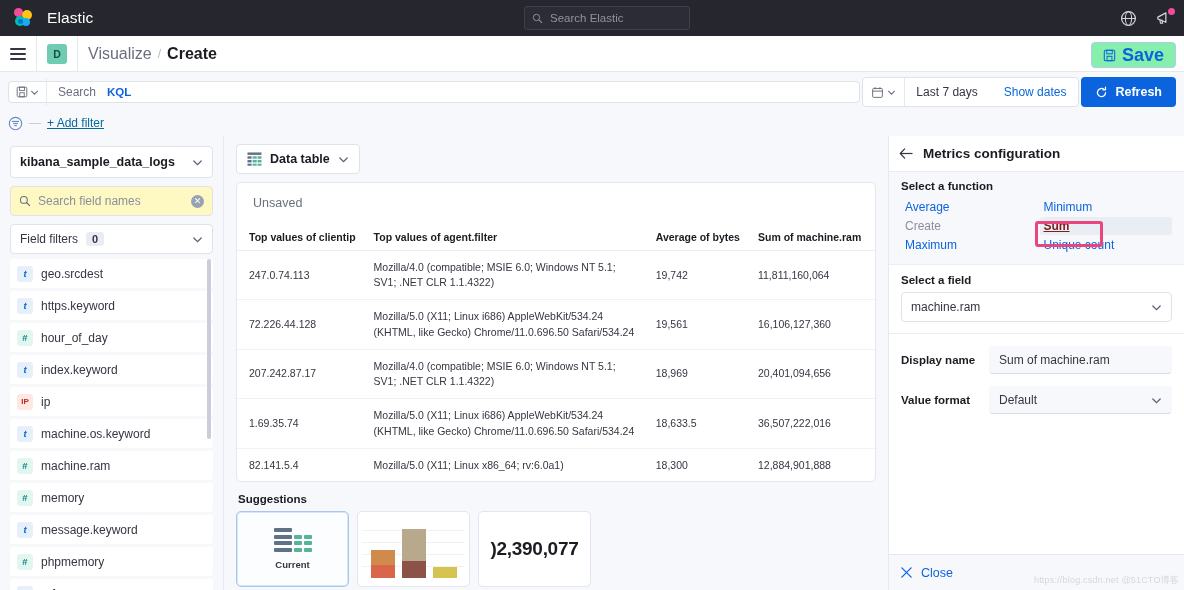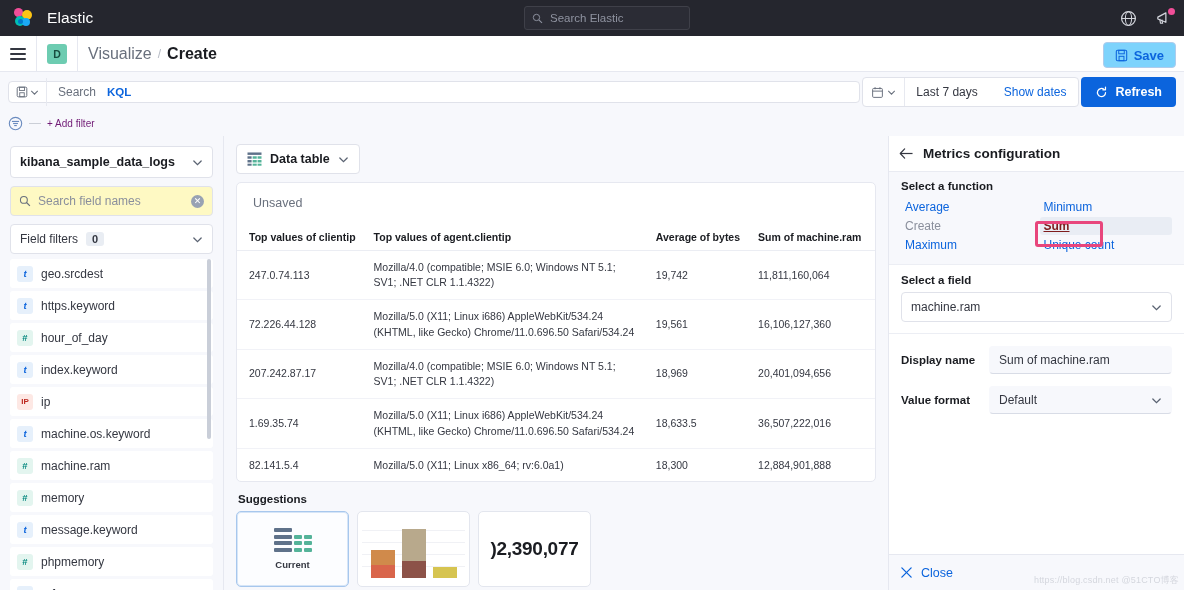--- a/index.html
+++ b/index.html
@@ -52,22 +52,22 @@
   .space-badge {
     width: 20px; height: 20px; border-radius: 3px; background: #6dccb1;
     color: #184d3f; font-size: 10.5px; font-weight: bold;
     display: flex; align-items: center; justify-content: center;
   }
   .crumb { font-size: 16px; color: #69707d; cursor: pointer; }
   .crumb.active { color: #1a1c21; font-weight: bold; cursor: default; }
   .crumb-sep { color: #b5bac4; font-size: 12px; margin: 0 6px; }
   .save-btn {
     position: absolute; right: 8px; top: 6px; height: 26px;
-    border: 1px solid #aeccec; border-radius: 4px; background: #7dd3fc;
-    color: #0b64dd; font-size: 13px; font-weight: bold;
+    border: 1px solid #aeccec; border-radius: 4px; background: #86efac;
+    color: #0b64dd; font-size: 18px; font-weight: bold;
     display: flex; align-items: center; gap: 6px; padding: 2px 11px; cursor: pointer;
   }
 
   
   .querybar {
     position: absolute; top: 72px; left: 0; width: 1184px; height: 40px;
     background: #f7f8fc; display: flex; align-items: center; padding: 0 8px;
   }
   .qb-input {
     flex: 1; height: 22px; background: #fff; border: 1px solid #e0e2ea;
@@ -88,21 +88,21 @@
   .show-dates { font-size: 12px; color: #0b64dd; padding: 0 12px; cursor: pointer; }
   .refresh-btn {
     height: 30px; background: #0b64dd; border-radius: 4px; color: #fff;
     font-size: 12.5px; font-weight: bold; display: flex; align-items: center;
     gap: 7px; padding: 0 14px; margin-left: 2px; cursor: pointer;
   }
   .filterbar {
     position: absolute; top: 110px; left: 0; width: 1184px; height: 26px;
     display: flex; align-items: center; padding-left: 8px; gap: 6px;
   }
-  .add-filter { color: #701a75; font-size: 10px; cursor: pointer; }
+  .add-filter { color: #0369a1; font-size: 12px; cursor: pointer; text-decoration: underline; }
   .fb-dash { color: #c6cad2; font-size: 12px; }
 
   
   .main { position: absolute; top: 136px; left: 0; width: 1184px; height: 454px; }
 
   
   .leftpanel {
     position: absolute; left: 0; top: 0; width: 224px; height: 454px;
     background: #f7f8fc; border-right: 1px solid #e6e8f0; padding: 10px;
     overflow: hidden;
@@ -462,21 +462,21 @@
           <path d="M2 4.3 L6 8.3 L10 4.3" fill="none" stroke="#5a6372" stroke-width="1.4" stroke-linecap="round"></path>
         </svg>
       </div>
 
       <div class="table-card">
         <div class="unsaved">Unsaved</div>
         <table class="dt">
           <thead>
               <tr id="dt-head">
                 <th class="col-ip">Top values of clientip</th>
-                <th class="col-agent">Top values of agent.clientip</th>
+                <th class="col-agent">Top values of agent.filter</th>
                 <th class="col-avg">Average of bytes</th>
                 <th class="col-sum">Sum of machine.ram</th>
               </tr>
             </thead>
           <tbody id="dt-body">
               <tr>
                 <td class="col-ip">247.0.74.113</td>
                 <td class="col-agent">Mozilla/4.0 (compatible; MSIE 6.0; Windows NT 5.1; SV1; .NET CLR 1.1.4322)</td>
                 <td class="col-avg">19,742</td>
                 <td class="col-sum">11,811,160,064</td>

